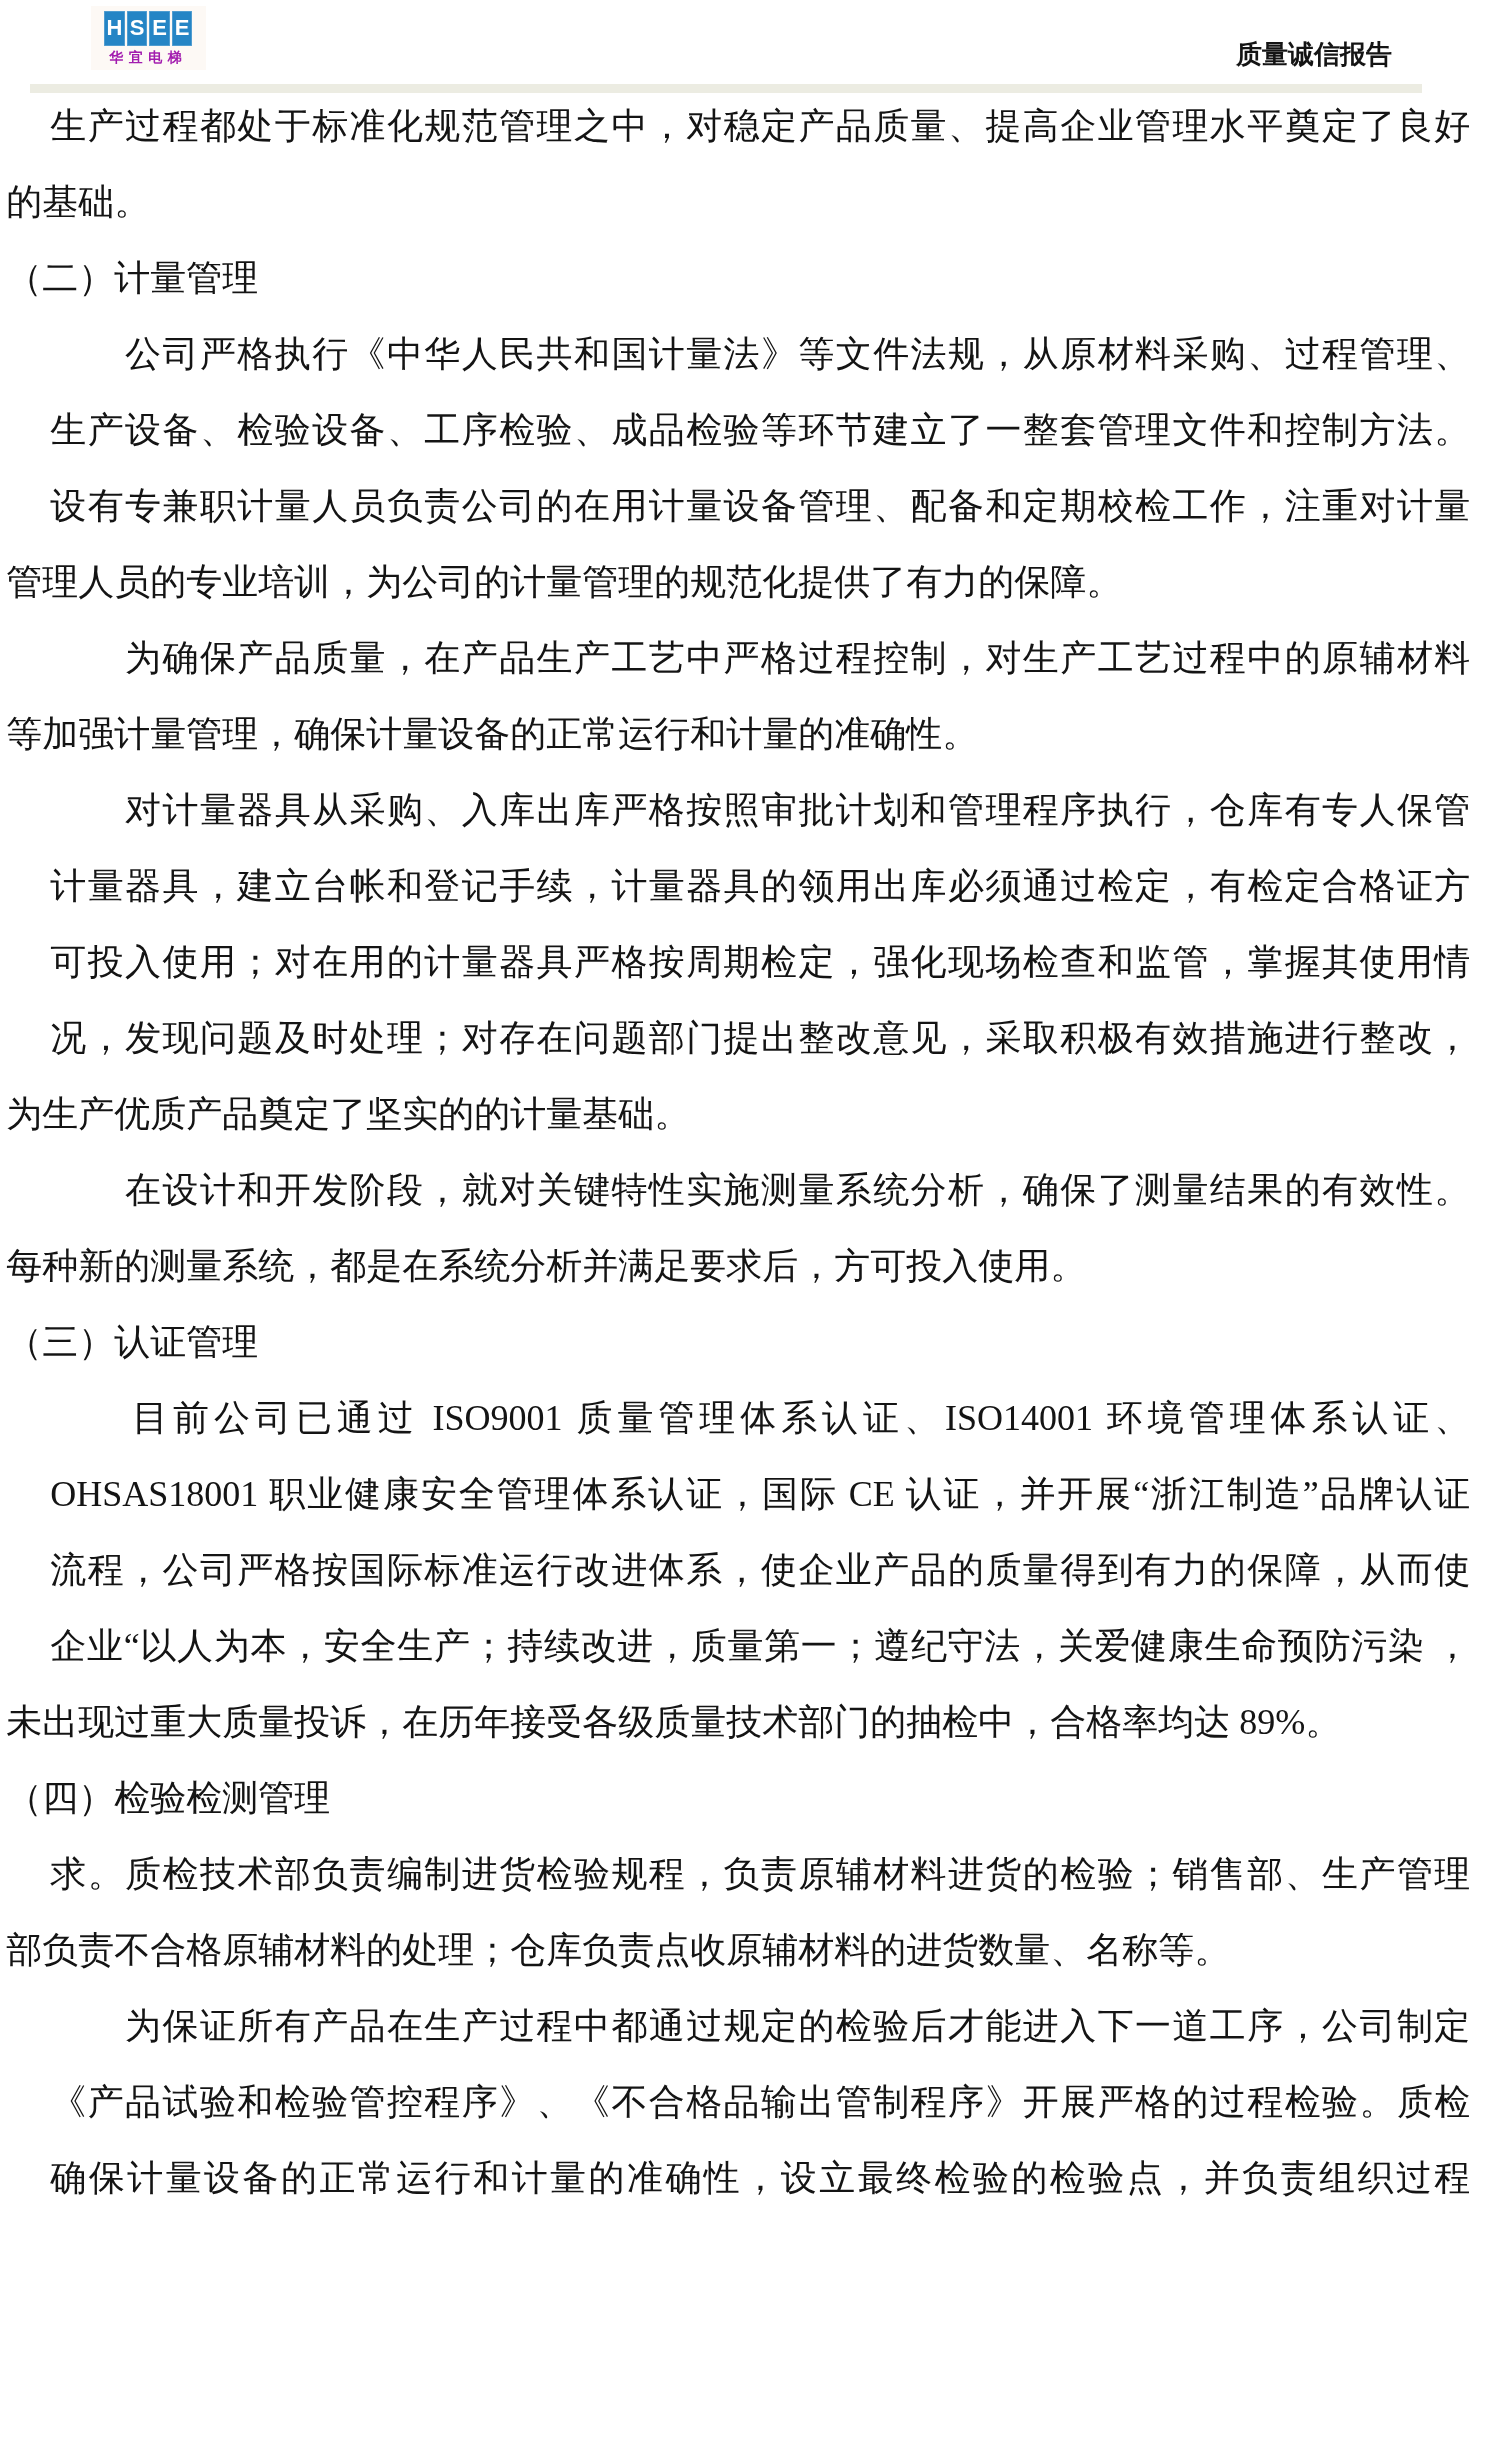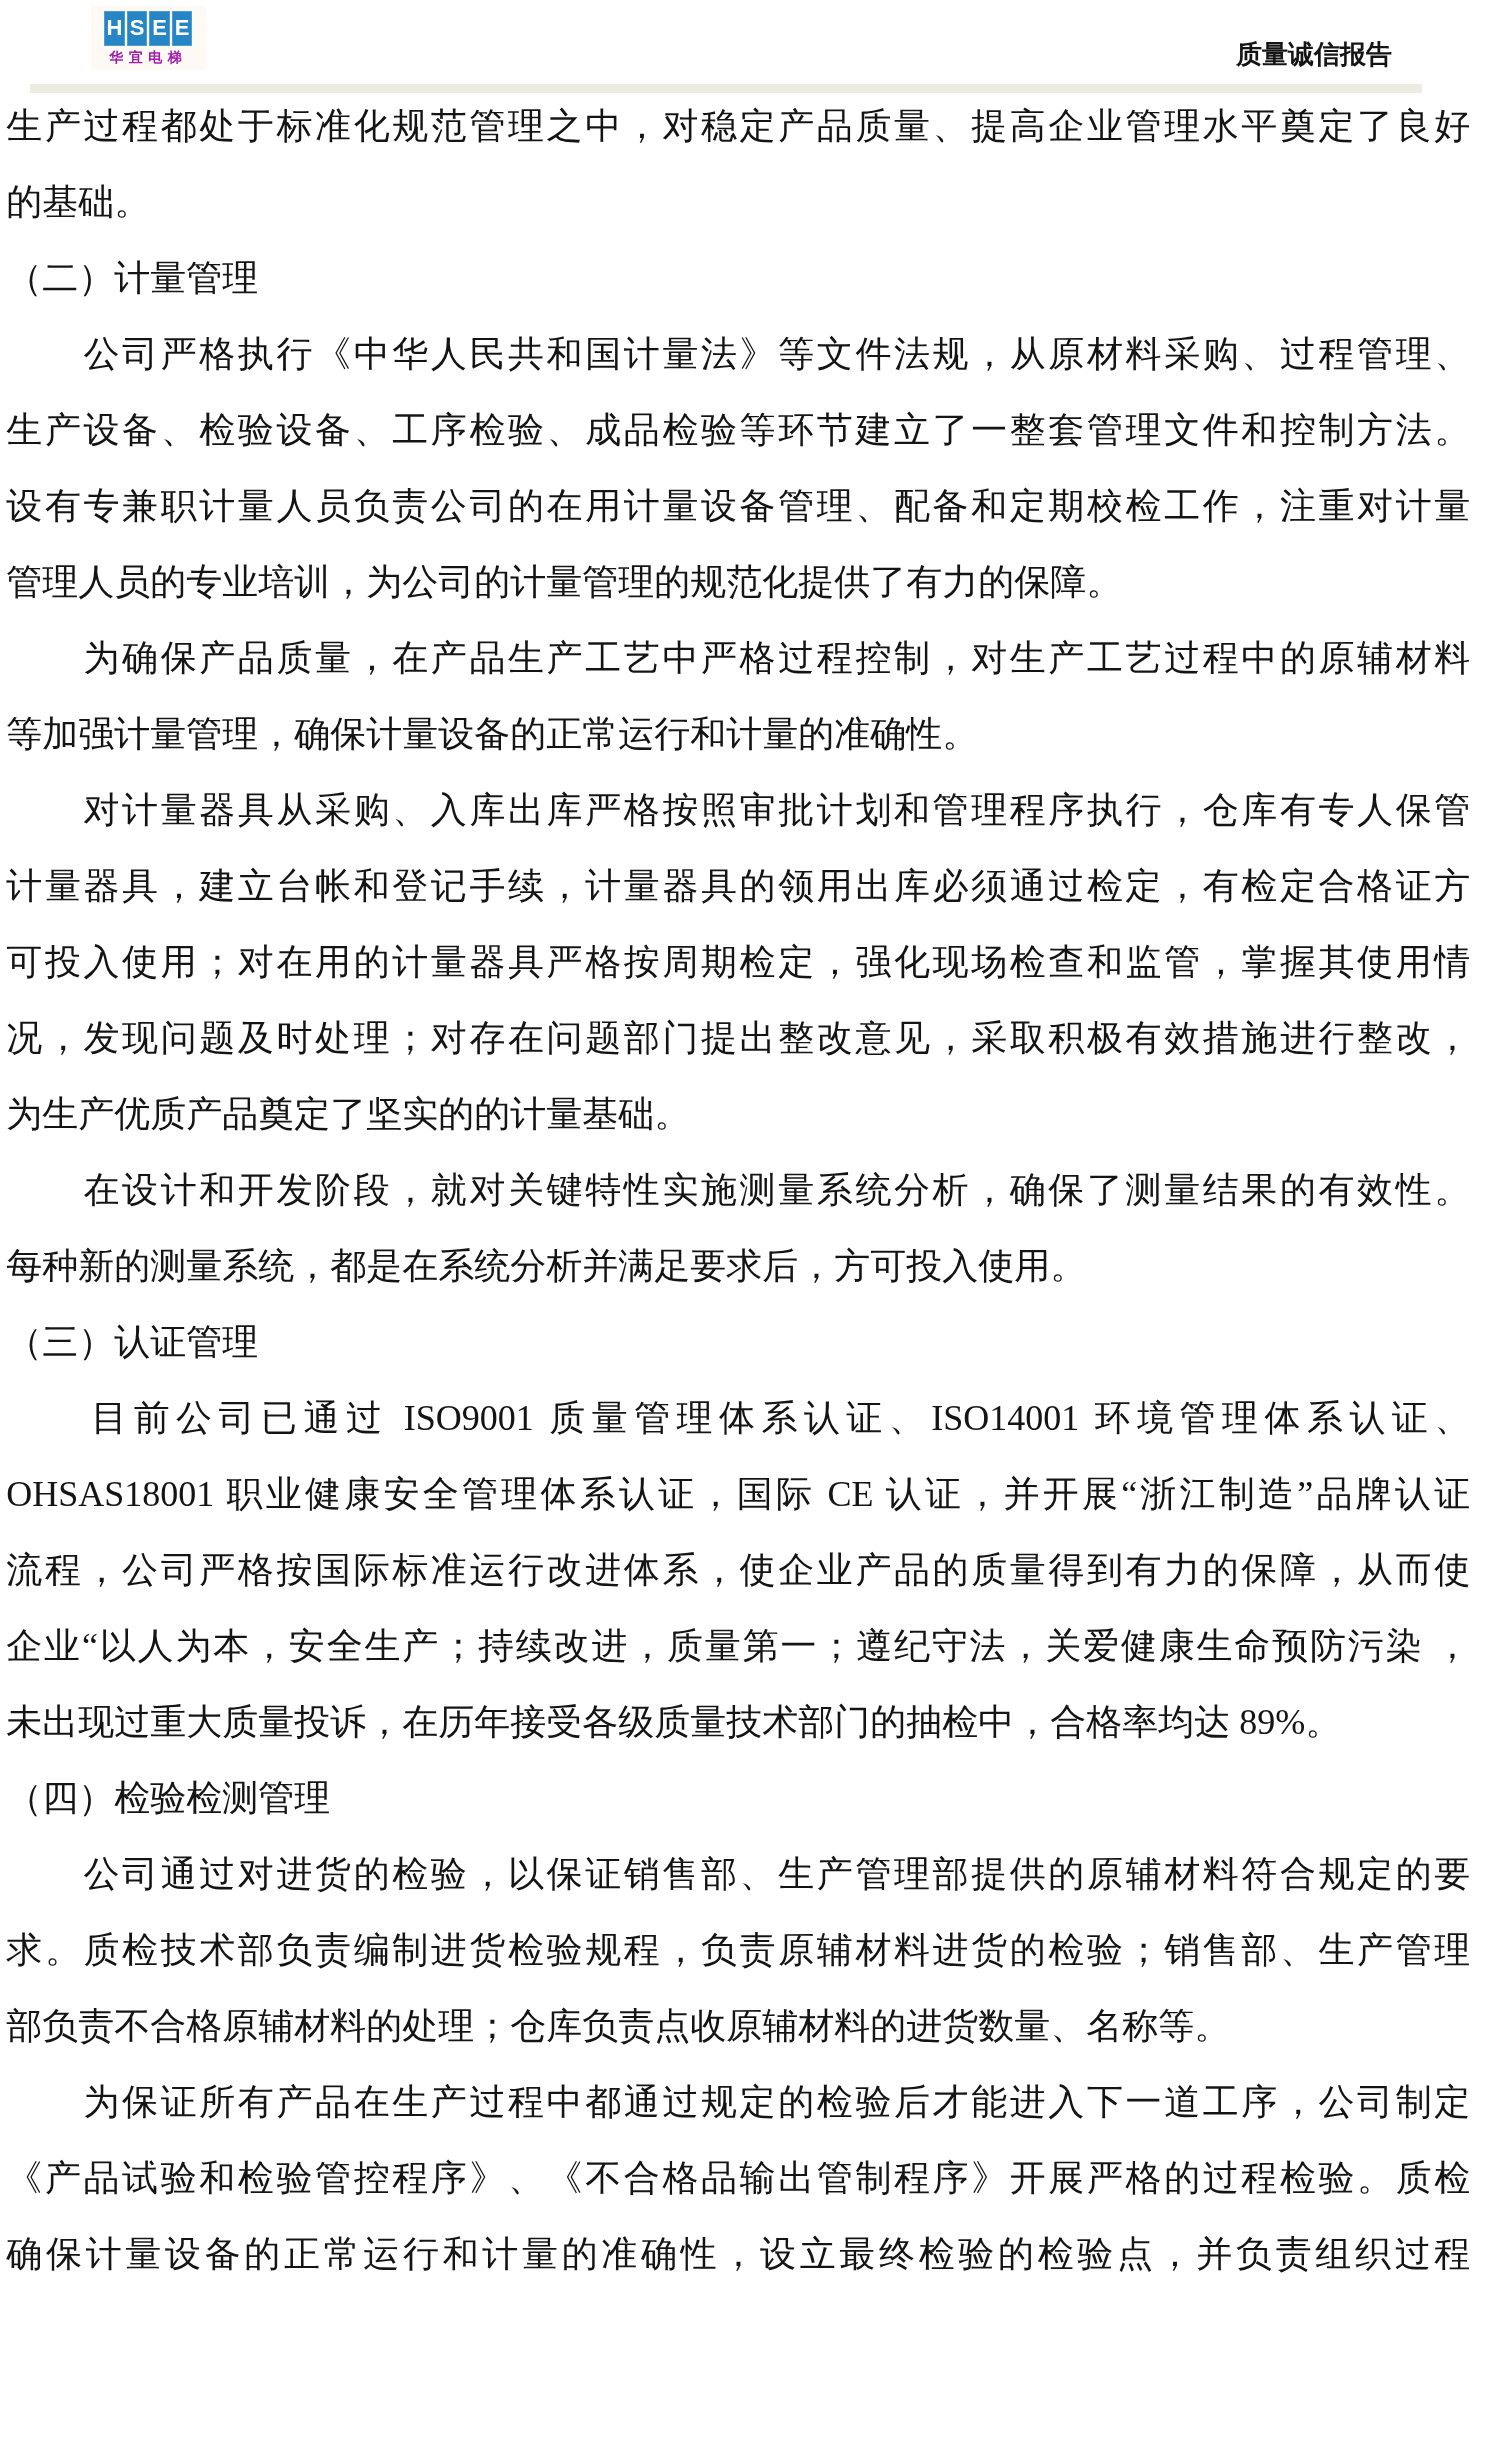--- a/index.html
+++ b/index.html
@@ -51,20 +51,21 @@
     font-size:36px;
   }
   .line{
     height:76px;line-height:76px;
     text-align:left;
     white-space:normal;
   }
   .line.j{
     text-align:justify;
     text-align-last:justify;
+    margin-left:44px;
   }
   .red{color:#dd1111;}
   
   .footer{
     position:absolute;left:-42px;top:2380px;
     width:1505px;height:70px;line-height:70px;
     text-align:center;
     font-size:27px;
     white-space:pre;
   }
@@ -107,21 +108,20 @@
       <div class="line">为生产优质产品奠定了坚实的的计量基础。</div>
       <div class="line j">　　在设计和开发阶段，就对关键特性实施测量系统分析，确保了测量结果的有效性。</div>
       <div class="line">每种新的测量系统，都是在系统分析并满足要求后，方可投入使用。</div>
       <div class="line">（三）认证管理</div>
       <div class="line j">　　目前公司已通过 ISO9001 质量管理体系认证、ISO14001 环境管理体系认证、</div>
       <div class="line j">OHSAS18001 职业健康安全管理体系认证，国际 CE 认证，并开展“浙江制造”品牌认证</div>
       <div class="line j">流程，公司严格按国际标准运行改进体系，使企业产品的质量得到有力的保障，从而使</div>
       <div class="line j">企业“以人为本，安全生产；持续改进，质量第一；遵纪守法，关爱健康生命预防污染 ，</div>
       <div class="line">未出现过重大质量投诉，在历年接受各级质量技术部门的抽检中，合格率均达 89%。</div>
       <div class="line">（四）检验检测管理</div>
-      <div class="line j">　　公司通过对进货的检验，以保证销售部、生产管理部提供的原辅材料符合规定的要</div>
       <div class="line j">求。质检技术部负责编制进货检验规程，负责原辅材料进货的检验；销售部、生产管理</div>
       <div class="line">部负责不合格原辅材料的处理；仓库负责点收原辅材料的进货数量、名称等。</div>
       <div class="line j">　　为保证所有产品在生产过程中都通过规定的检验后才能进入下一道工序，公司制定</div>
       <div class="line j">《产品试验和检验管控程序》、《不合格品输出管制程序》开展严格的过程检验。质检</div>
       <div class="line j">确保计量设备的正常运行和计量的准确性，设立最终检验的检验点，并负责组织过程</div>
     </main>
 
   <footer class="footer">
     
   </footer>

